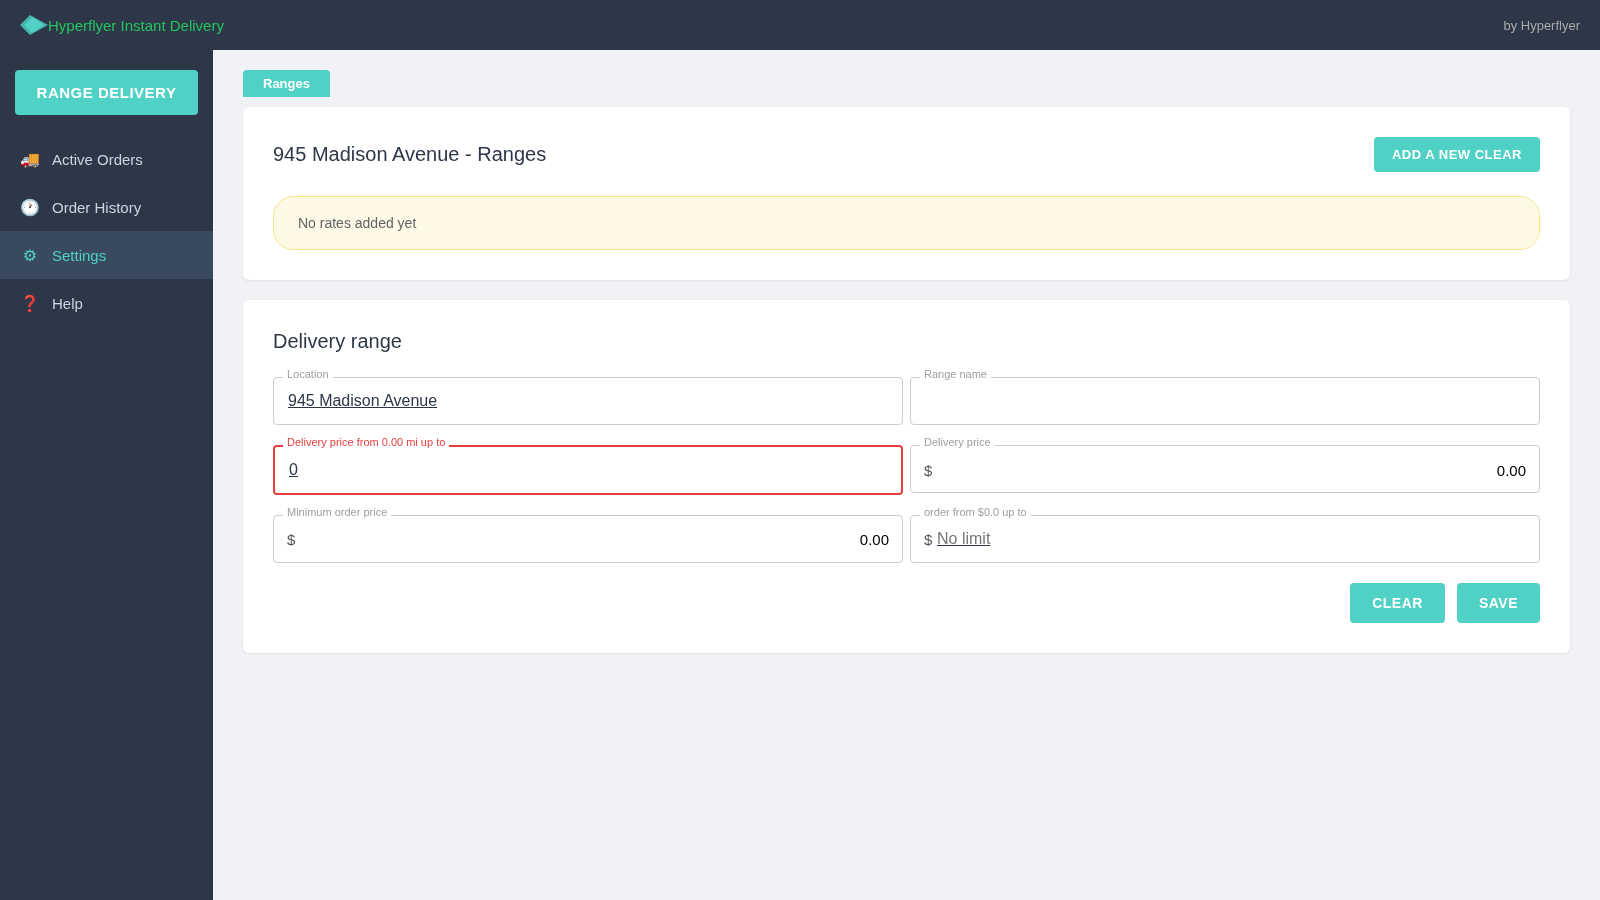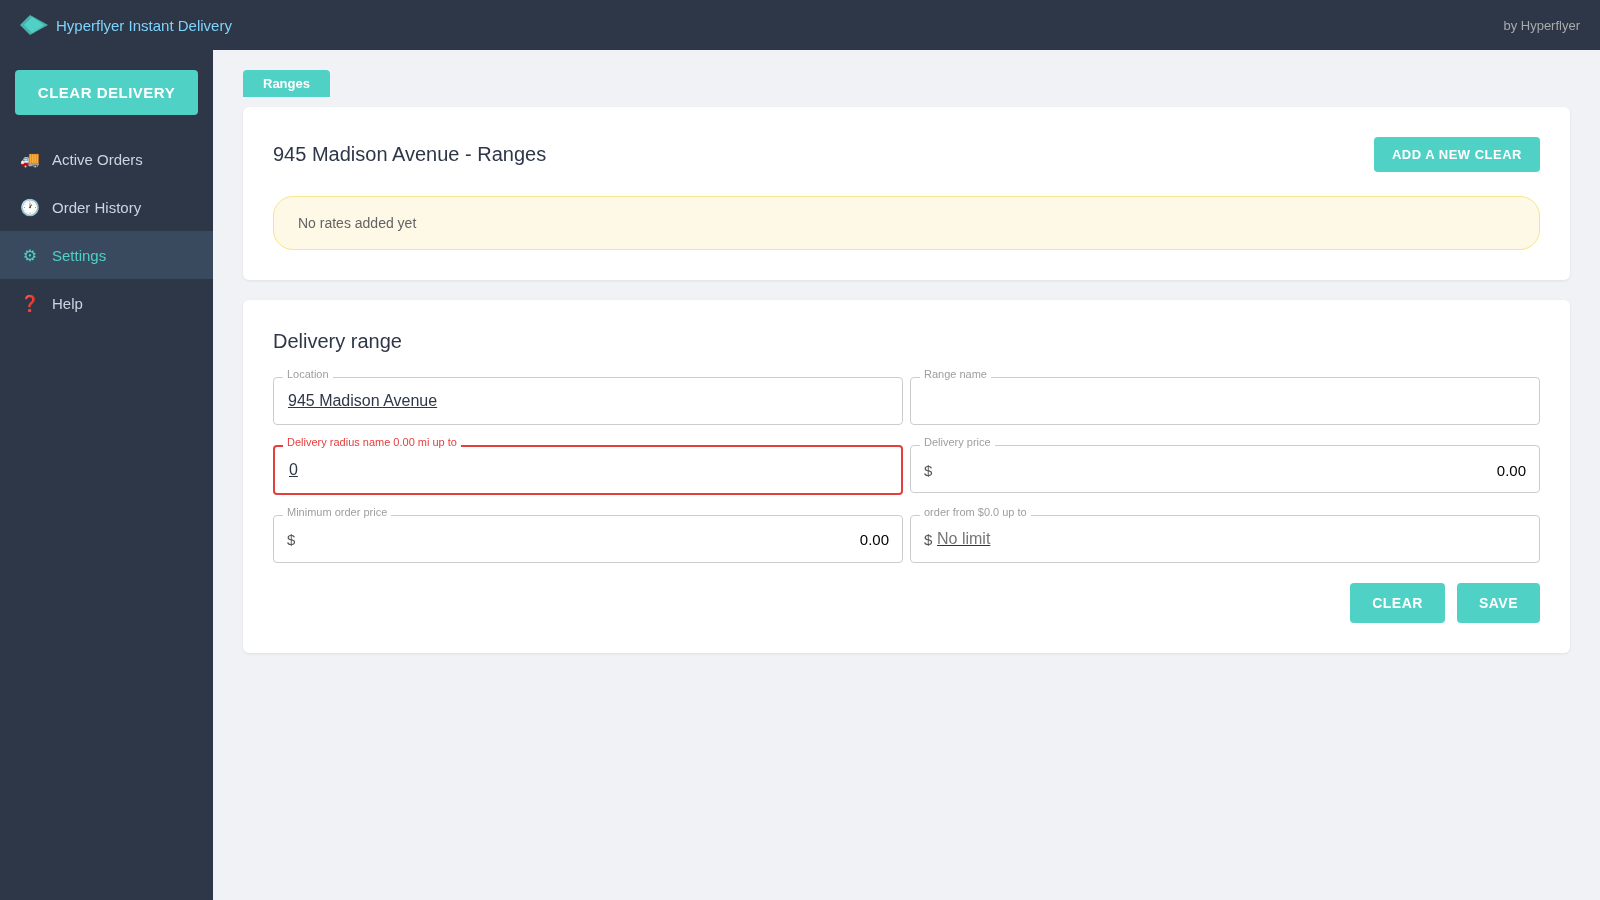--- a/index.html
+++ b/index.html
@@ -11,22 +11,21 @@
       background: #2d3748;
       display: flex;
       align-items: center;
       justify-content: space-between;
       padding: 0 20px;
       flex-shrink: 0;
     }
     .topbar-brand {
       display: flex;
       align-items: center;
-      gap: 8px;
-      color: #7dd3fc;
+      color: #22c55e;
       font-size: 15px;
     }
     .brand-icon {
       width: 28px;
       height: 20px;
     }
     .topbar-right {
       color: #aaa;
       font-size: 13px;
     }
@@ -245,21 +244,21 @@
       <polygon points="4,10 12,2 24,10 12,18" fill="#4fd1c5"></polygon>
     </svg>
     <span>Hyperflyer Instant Delivery</span>
   </div>
   <div class="topbar-right">by Hyperflyer</div>
 </div>
 
 <div class="layout">
 
   <div class="sidebar">
-    <button class="create-delivery-btn">CLEAR DELIVERY</button>
+    <button class="create-delivery-btn">RANGE DELIVERY</button>
 
     <div class="sidebar-item">
       <span class="sidebar-icon">🚚</span>
       <span>Active Orders</span>
     </div>
     <div class="sidebar-item">
       <span class="sidebar-icon">🕐</span>
       <span>Order History</span>
     </div>
     <div class="sidebar-item active">
@@ -297,21 +296,21 @@
           <input type="text" value="945 Madison Avenue" style="">
         </div>
         <div class="form-field">
           <label>Range name</label>
           <input type="text" style="">
         </div>
       </div>
 
       <div class="form-row">
         <div class="form-field error">
-          <label>Delivery radius name 0.00 mi up to</label>
+          <label>Delivery price from 0.00 mi up to</label>
           <input type="text" value="0" style="">
         </div>
         <div class="form-field has-prefix">
           <label>Delivery price</label>
           <span class="prefix">$</span>
           <input type="text" style="">
           <span class="suffix-val">0.00</span>
         </div>
       </div>
 

